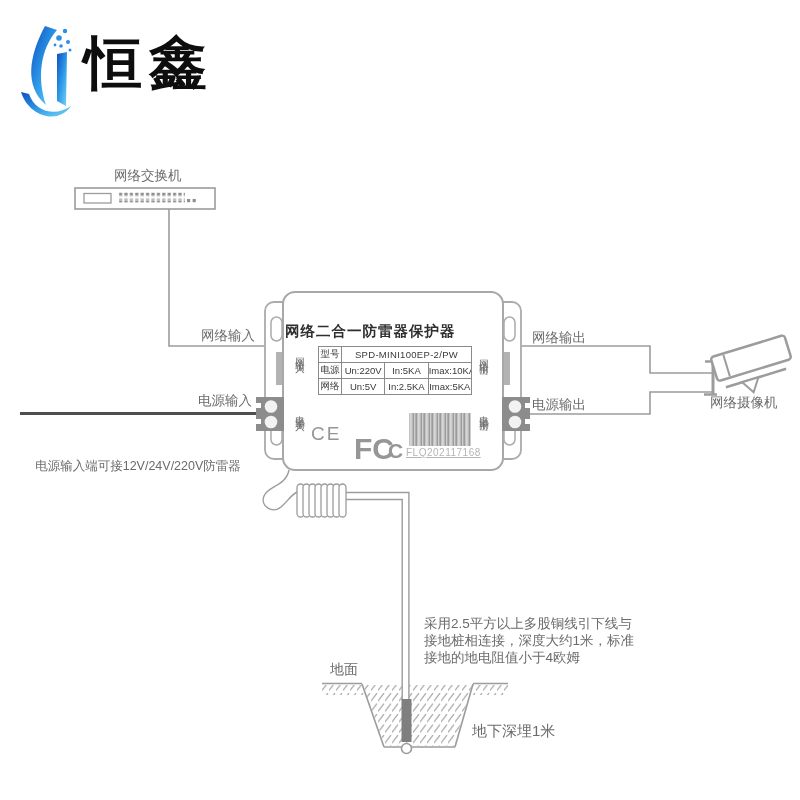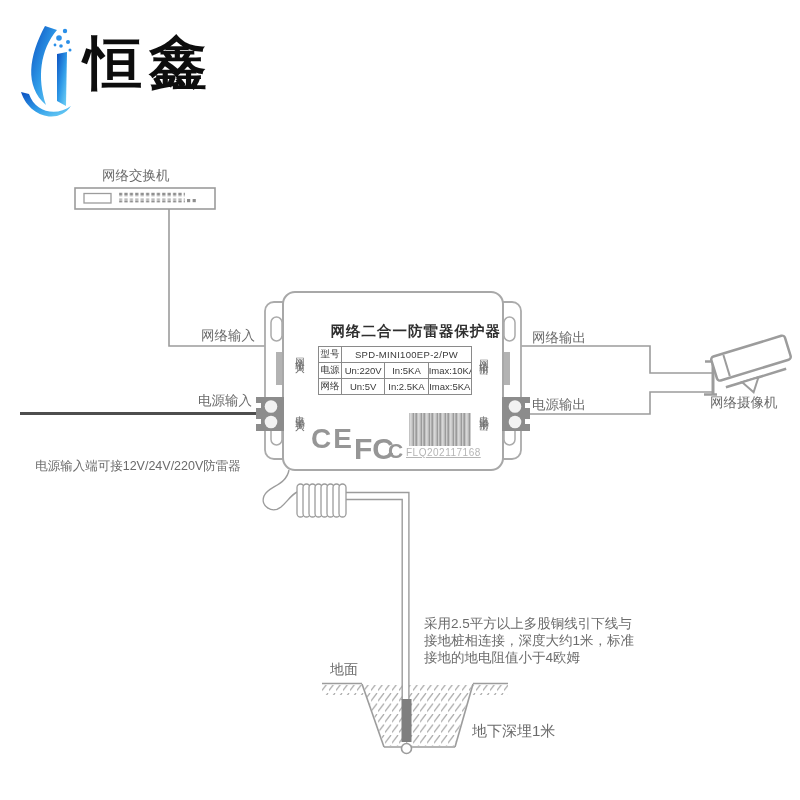--- a/index.html
+++ b/index.html
@@ -3,27 +3,27 @@
 <meta charset="utf-8">
 <style>
   html,body{margin:0;padding:0;background:#fff;}
   body{font-family:"Liberation Sans", sans-serif;}
   #stage{position:relative;width:800px;height:800px;background:#ffffff;overflow:hidden;border-radius:17px;}
   .abs{position:absolute;}
   .lbl{color:#6b6b6b;font-size:13.5px;white-space:nowrap;}
   .brand-name{left:84px;top:34px;font-size:58px;font-weight:800;color:#0d0d0d;letter-spacing:7px;line-height:1;}
   .note{color:#6b6b6b;font-size:12.5px;text-align:center;line-height:19px;white-space:nowrap;margin-top:41px;}
   .gnote{color:#6b6b6b;font-size:13.5px;line-height:17px;white-space:nowrap;}
-  .dev-title{left:285px;top:322px;width:216px;text-align:right;font-size:14.5px;font-weight:700;color:#2f2f2f;letter-spacing:1px;white-space:nowrap;}
+  .dev-title{left:285px;top:322px;width:216px;text-align:left;font-size:14.5px;font-weight:700;color:#2f2f2f;letter-spacing:1px;white-space:nowrap;}
   table.spec{border-collapse:collapse;table-layout:fixed;width:154px;}
   table.spec td{border:1px solid #8a8a8a;height:15px;padding:0;text-align:center;vertical-align:middle;color:#3a3a3a;font-size:9.5px;white-space:nowrap;overflow:hidden;}
   td.c1{width:22px;font-size:8.5px;}
   td.model{font-size:12.5px;letter-spacing:0.3px;}
   .vlabel{writing-mode:vertical-rl;text-orientation:upright;font-size:9.5px;color:#707070;letter-spacing:2px;line-height:12px;white-space:nowrap;}
-  .ce{left:311px;top:423px;font-size:28px;font-weight:700;color:#969696;letter-spacing:2px;text-align:right;}
+  .ce{left:311px;top:423px;font-size:19px;font-weight:400;color:#969696;letter-spacing:2px;text-align:right;}
   .fcc{left:354px;top:420px;font-size:30px;font-weight:700;color:#969696;margin-top:12px;}
   .fcc .inner{font-size:21px;position:relative;left:-6px;top:-1px;}
   .bartext{left:406px;top:447px;width:66px;text-align:center;font-size:10px;color:#b5b5b5;letter-spacing:0.5px;text-decoration:underline;}
 </style>
 </head>
 <body>
 
 <div id="stage">
 
   <svg class="abs" style="left:0;top:0" width="800" height="800" viewBox="0 0 800 800">
@@ -143,21 +143,21 @@
         <rect x="713" y="346" width="77" height="25" rx="3" stroke-width="2.5" fill="#fff"></rect>
         <line x1="726" y1="347.5" x2="726" y2="369.5" stroke-width="2"></line>
         <line x1="719" y1="379" x2="782" y2="379" stroke-width="2.5"></line>
         <polygon points="736,379 753,379 744,392" stroke-width="2" fill="#fff"></polygon>
       </g>
     </g>
   </svg>
 
   <div class="abs brand-name">恒鑫</div>
 
-  <div class="abs lbl" style="left:102px;top:167px">网络交换机</div>
+  <div class="abs lbl" style="left:114px;top:167px">网络交换机</div>
   <div class="abs lbl" style="left:201px;top:327px">网络输入</div>
   <div class="abs lbl" style="left:198px;top:392px">电源输入</div>
   <div class="abs lbl" style="left:532px;top:329px">网络输出</div>
   <div class="abs lbl" style="left:532px;top:396px">电源输出</div>
   <div class="abs lbl" style="left:710px;top:394px">网络摄像机</div>
 
   <div class="abs dev-title">网络二合一防雷器保护器</div>
 
   <table class="spec abs" style="left:318px;top:346px">
     <tbody>

